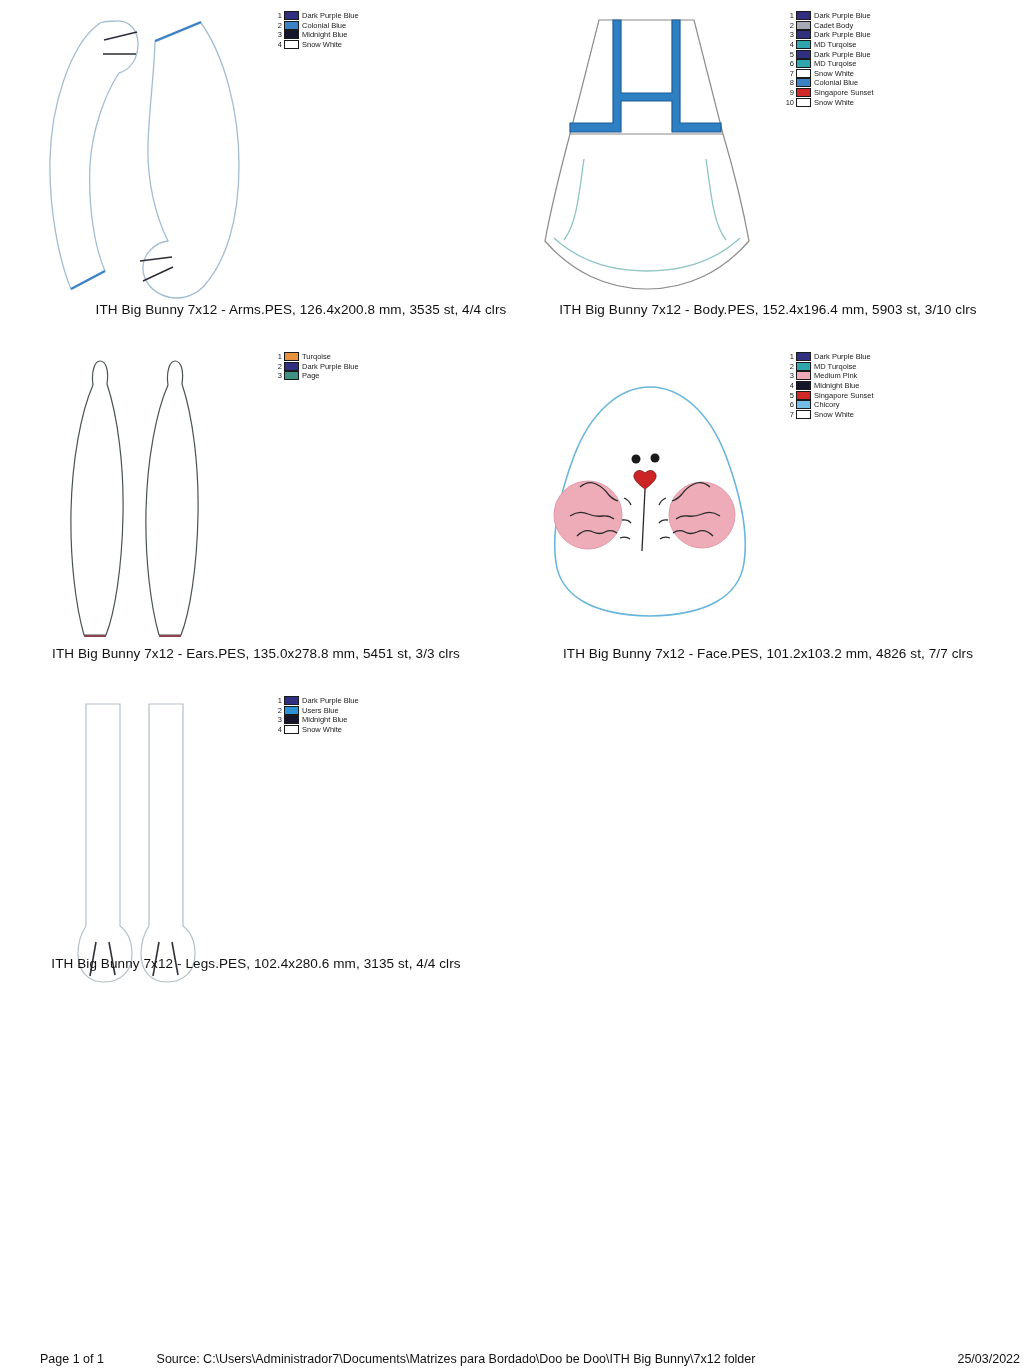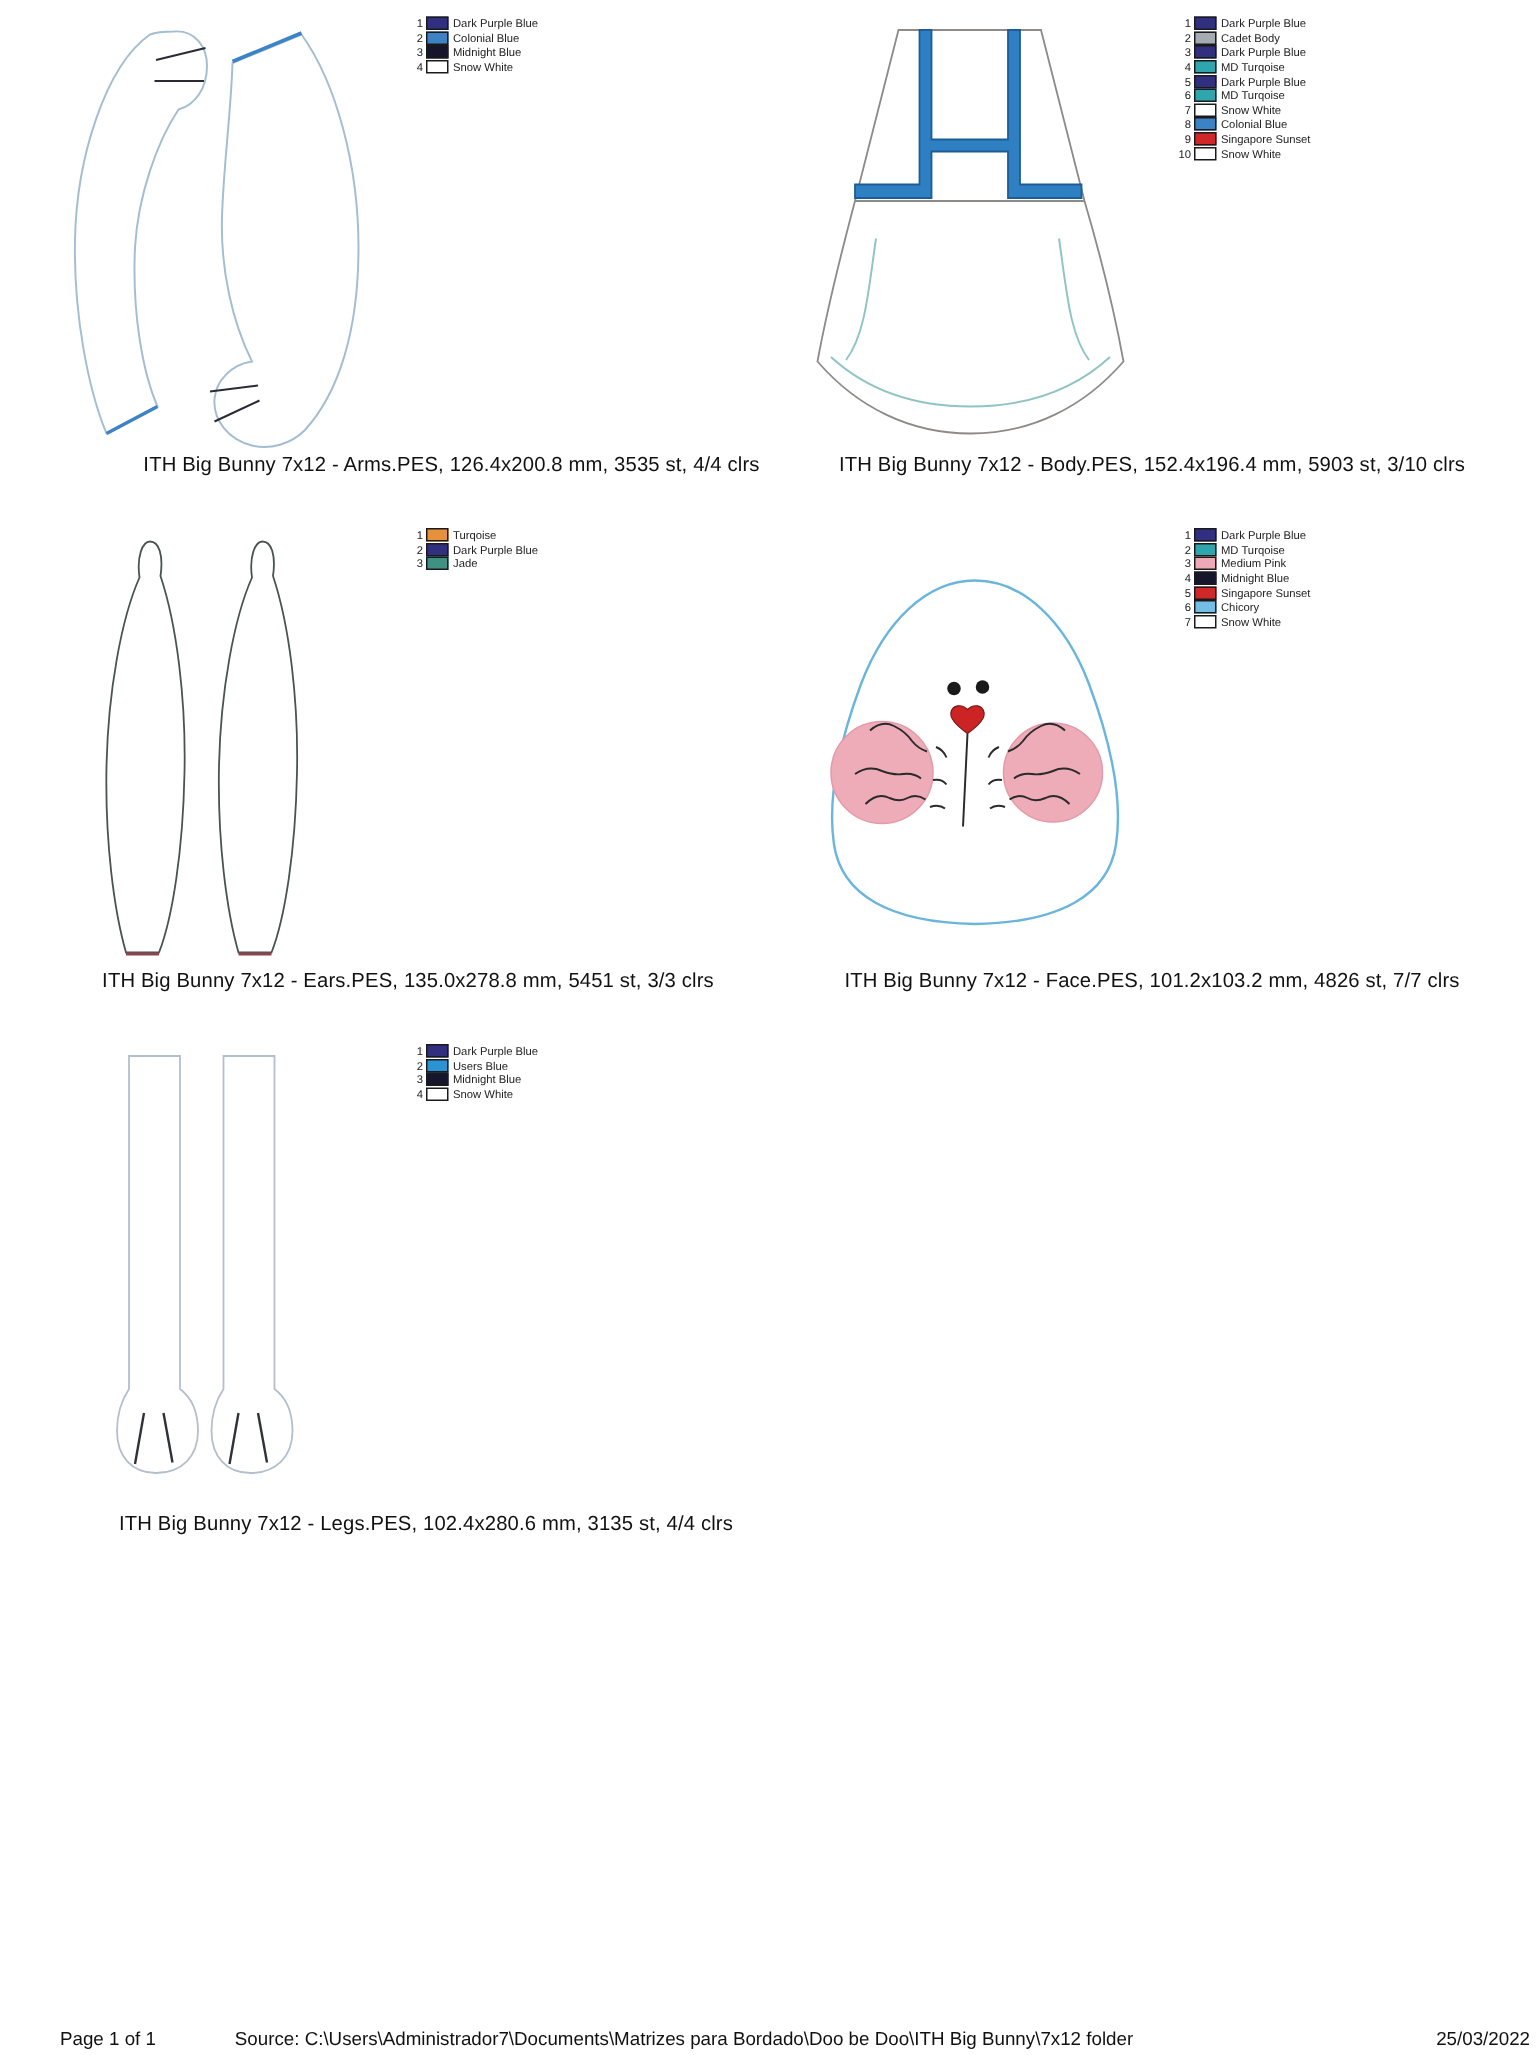--- a/index.html
+++ b/index.html
@@ -156,24 +156,24 @@
       <span class="legend-label">Turqoise</span>
     </div>
     <div class="legend-row">
       <span class="legend-num">2</span>
       <span class="legend-swatch" style="background: rgb(49, 47, 128);"></span>
       <span class="legend-label">Dark Purple Blue</span>
     </div>
     <div class="legend-row">
       <span class="legend-num">3</span>
       <span class="legend-swatch" style="background: rgb(63, 145, 131);"></span>
-      <span class="legend-label">Jade</span>
-    </div>
-  </div>
-<div class="caption" style="left:16px;top:646px;">ITH Big Bunny 7x12 - Ears.PES, 135.0x278.8 mm, 5451 st, 3/3 clrs</div>
+      <span class="legend-label">Page</span>
+    </div>
+  </div>
+<div class="caption" style="left:0px;top:646px;">ITH Big Bunny 7x12 - Ears.PES, 135.0x278.8 mm, 5451 st, 3/3 clrs</div>
 
 <svg class="abs" style="left:540px;top:370px;" width="220" height="260" viewBox="0 0 220 260">
   <path d="M 110,17 C 142,17 170,44 186,86 C 199,121 209,160 204,193 C 199,226 168,245 110,246 C 52,245 21,226 16,193 C 11,160 21,121 34,86 C 50,44 78,17 110,17 Z" fill="#ffffff" stroke="#6ab5dc" stroke-width="1.6"></path>
   <g fill="#edacb8" stroke="#e49aa8" stroke-width="1">
     <circle cx="48" cy="145" r="34"></circle>
     <circle cx="162" cy="145" r="33"></circle>
   </g>
   <g fill="#1a1a1a">
     <circle cx="96" cy="89" r="4.5"></circle>
     <circle cx="115" cy="88" r="4.5"></circle>
@@ -261,19 +261,19 @@
       <span class="legend-num">3</span>
       <span class="legend-swatch" style="background: rgb(21, 21, 44);"></span>
       <span class="legend-label">Midnight Blue</span>
     </div>
     <div class="legend-row">
       <span class="legend-num">4</span>
       <span class="legend-swatch" style="background: rgb(255, 255, 255);"></span>
       <span class="legend-label">Snow White</span>
     </div>
   </div>
-<div class="caption" style="left:0px;top:1008px;padding-left:28px;">ITH Big Bunny 7x12 - Legs.PES, 102.4x280.6 mm, 3135 st, 4/4 clrs</div>
+<div class="caption" style="left:0px;top:956px;">ITH Big Bunny 7x12 - Legs.PES, 102.4x280.6 mm, 3135 st, 4/4 clrs</div>
 
 <div class="footer">
   <span class="page-label">Page 1 of 1</span>
   <span class="source">Source: C:\Users\Administrador7\Documents\Matrizes para Bordado\Doo be Doo\ITH Big Bunny\7x12 folder</span>
   <span class="date">25/03/2022</span>
 </div>
 
 </body></html>

